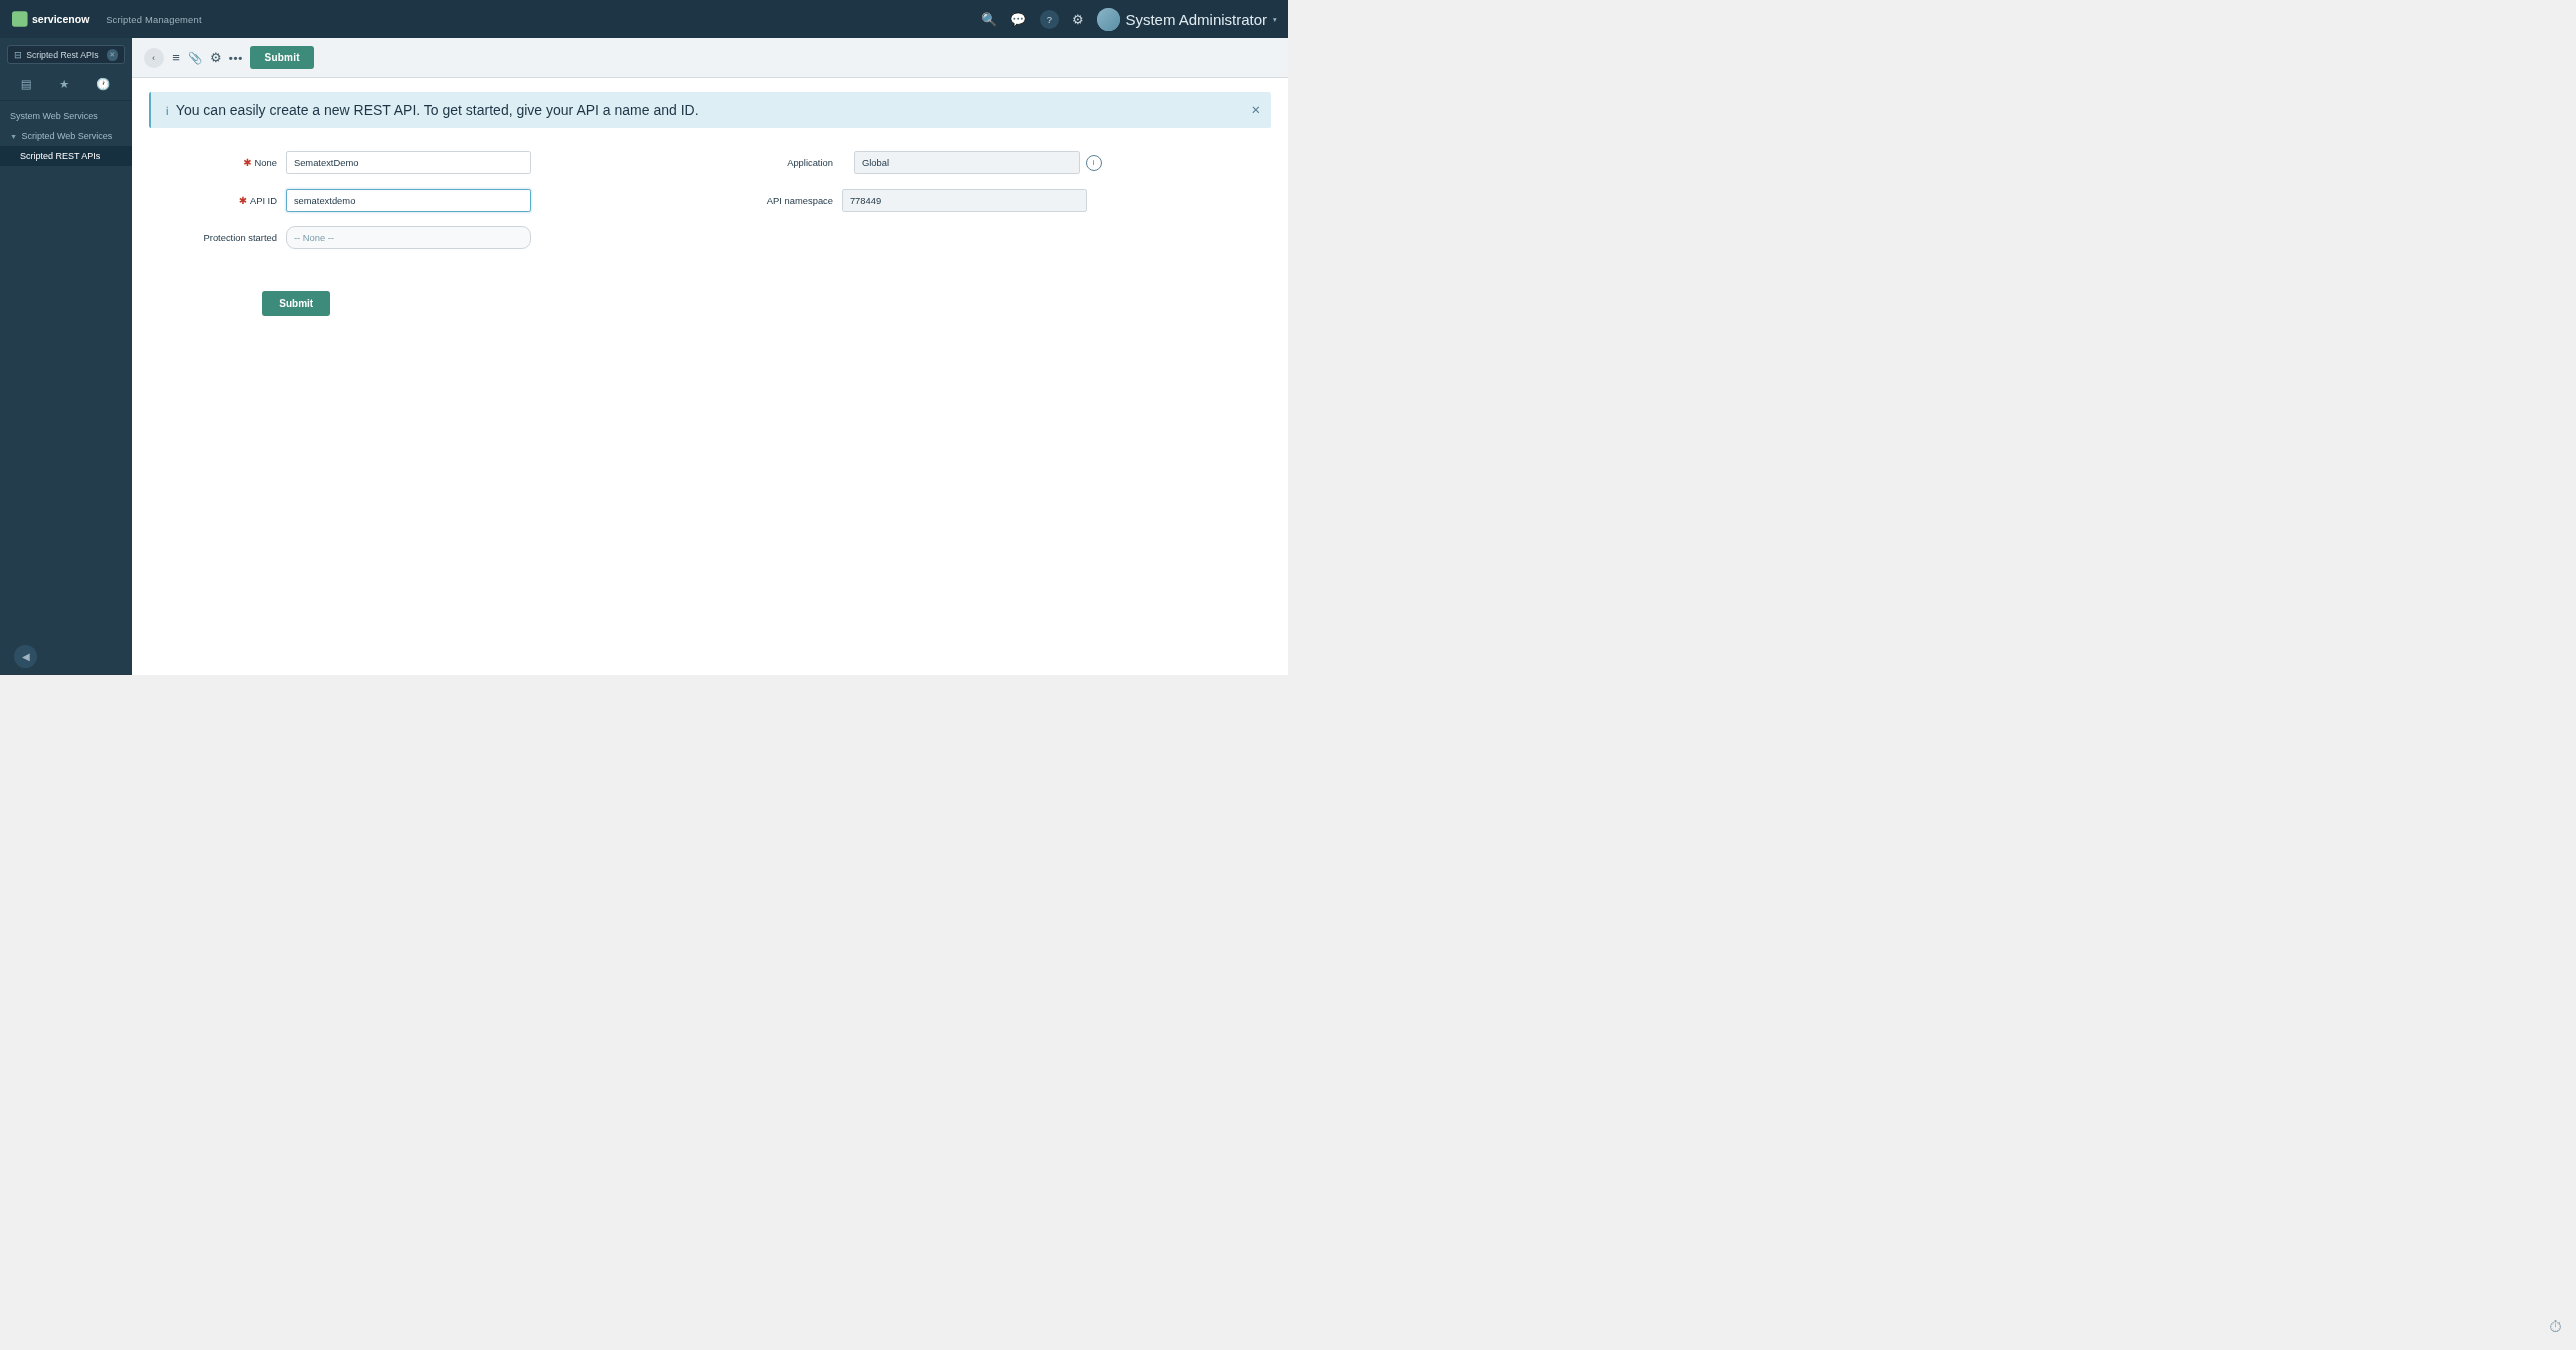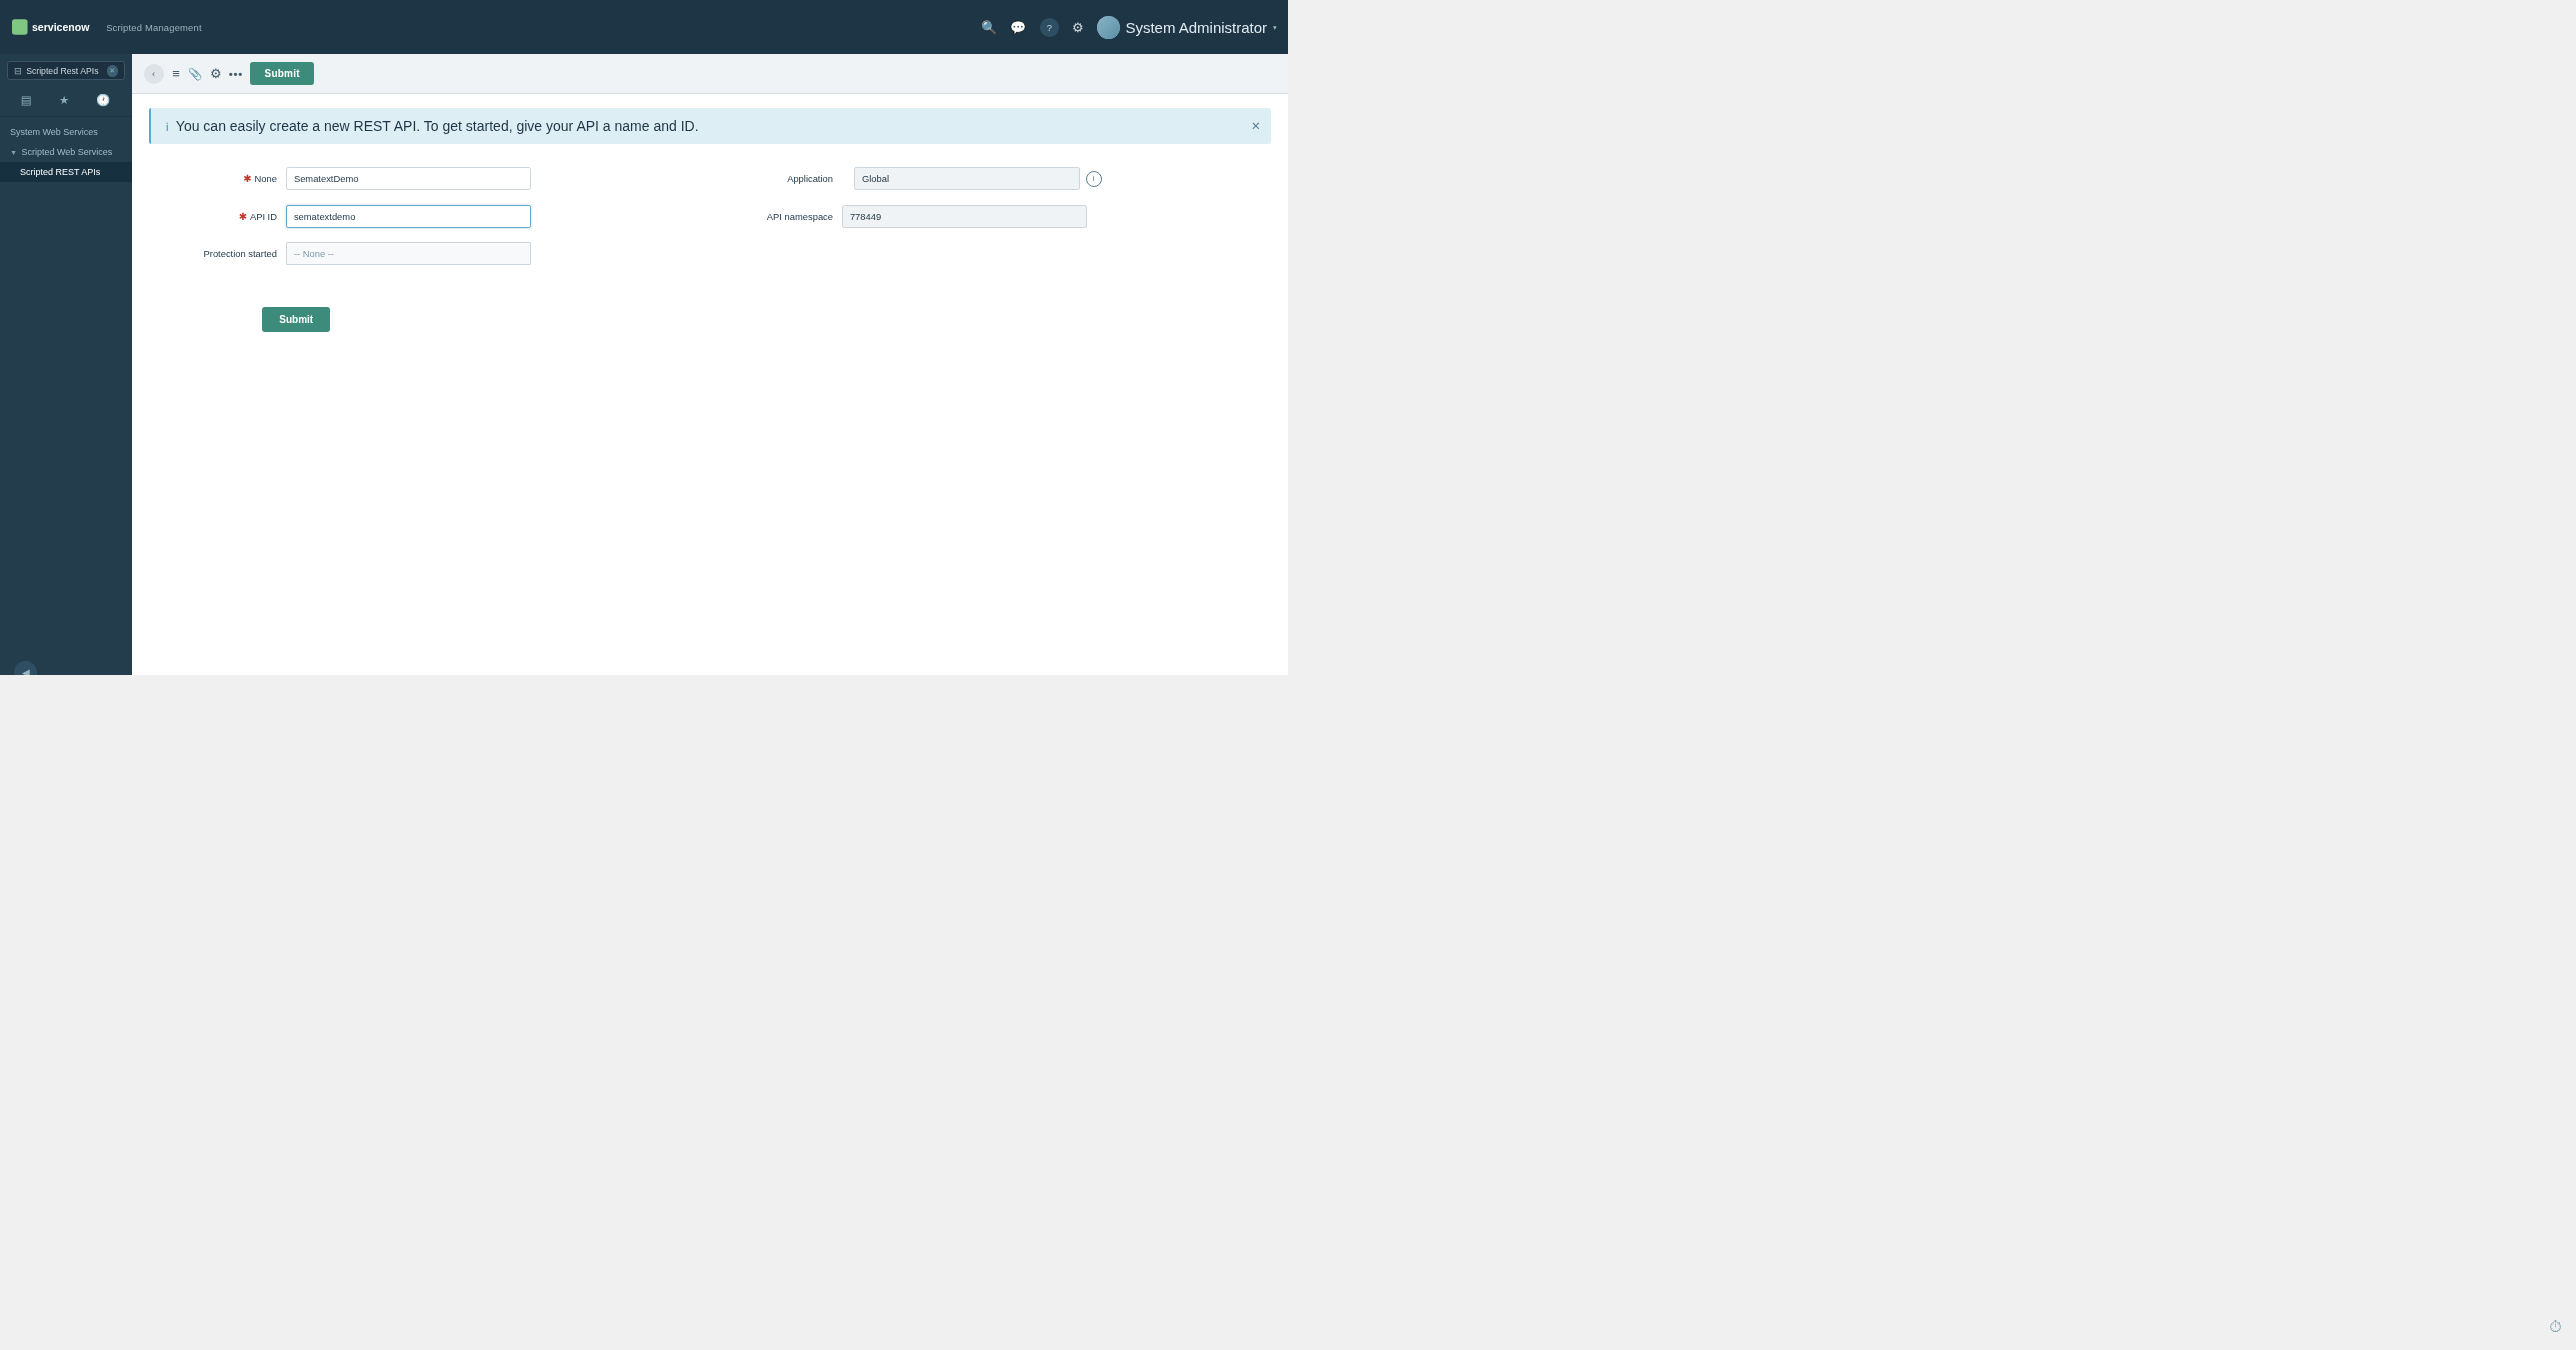--- a/index.html
+++ b/index.html
@@ -3,21 +3,21 @@
   <meta charset="utf-8">
   <style>
     * { box-sizing: border-box; margin: 0; padding: 0; }
     body { font-family: "Helvetica Neue", Arial, sans-serif; font-size: 10px; background: #f0f0f0; overflow: hidden; width: 1288px; height: 675px; transform-origin: top left; }
 
     
     .top-nav {
       display: flex;
       align-items: center;
       background: #1d3545;
-      height: 54px;
+      height: 38px;
       padding: 0 11.5px;
       justify-content: space-between;
     }
     .top-nav-left {
       display: flex;
       align-items: center;
       gap: 11.5px;
     }
     .brand {
       display: flex;
@@ -361,21 +361,21 @@
       font-size: 9.4px;
       color: #1d3545;
       background: #f0f3f5;
       outline: none;
     }
     .form-input-select {
       flex: 1;
       max-width: 245px;
       padding: 5px 7.2px;
       border: 0.7px solid #cdd5da;
-      border-radius: 1px;
+      border-radius: 9px;
       font-size: 9.4px;
       color: #7a9aaa;
       background: #f7f9fa;
       outline: none;
       appearance: none;
     }
     .form-input-with-info {
       display: flex;
       align-items: center;
       flex: 1;

